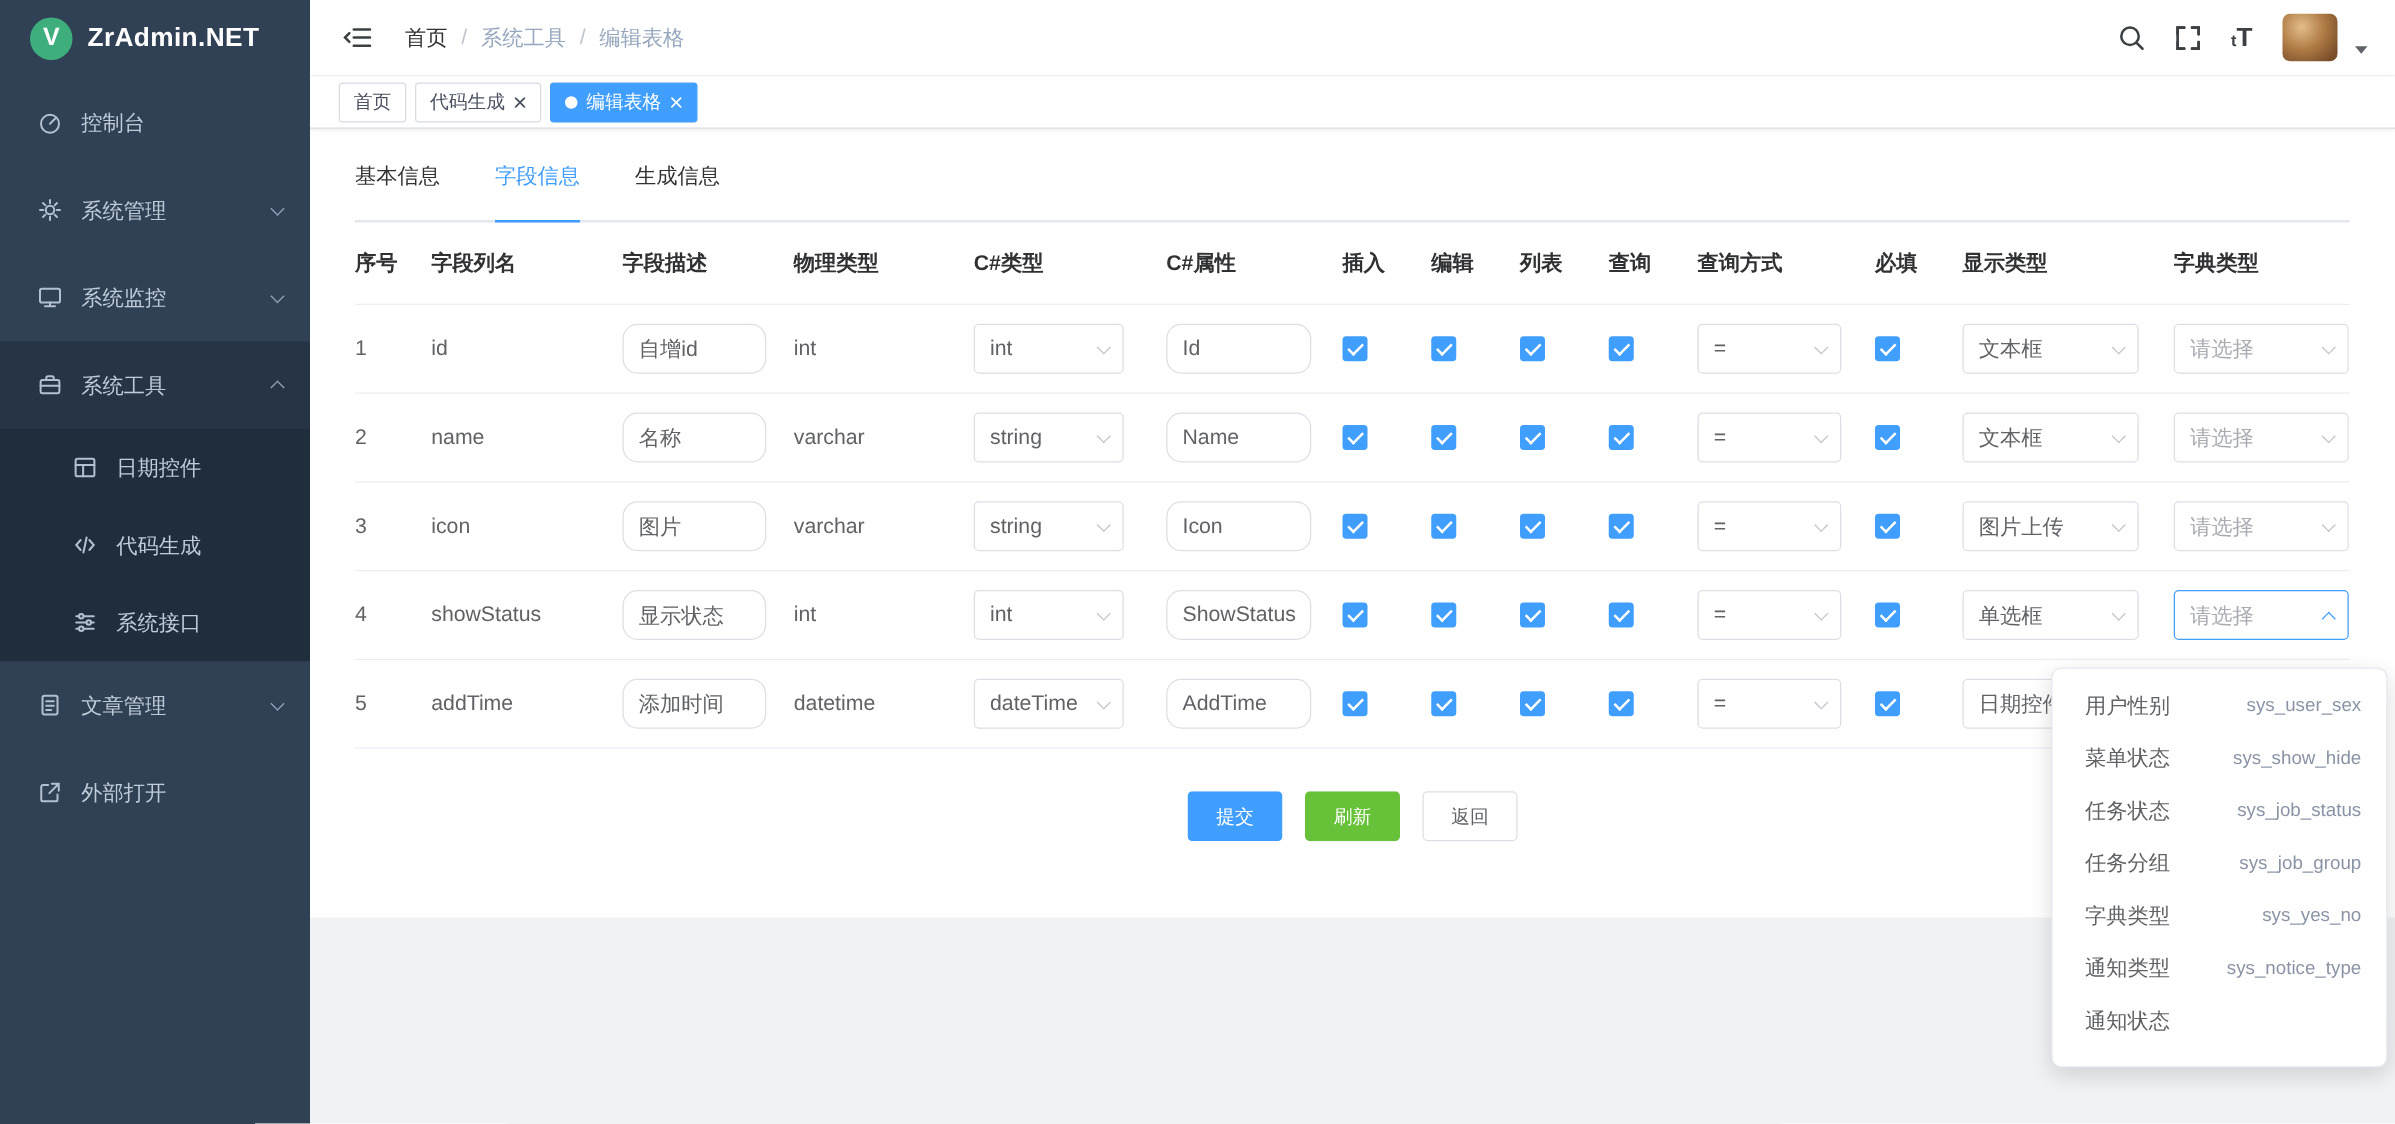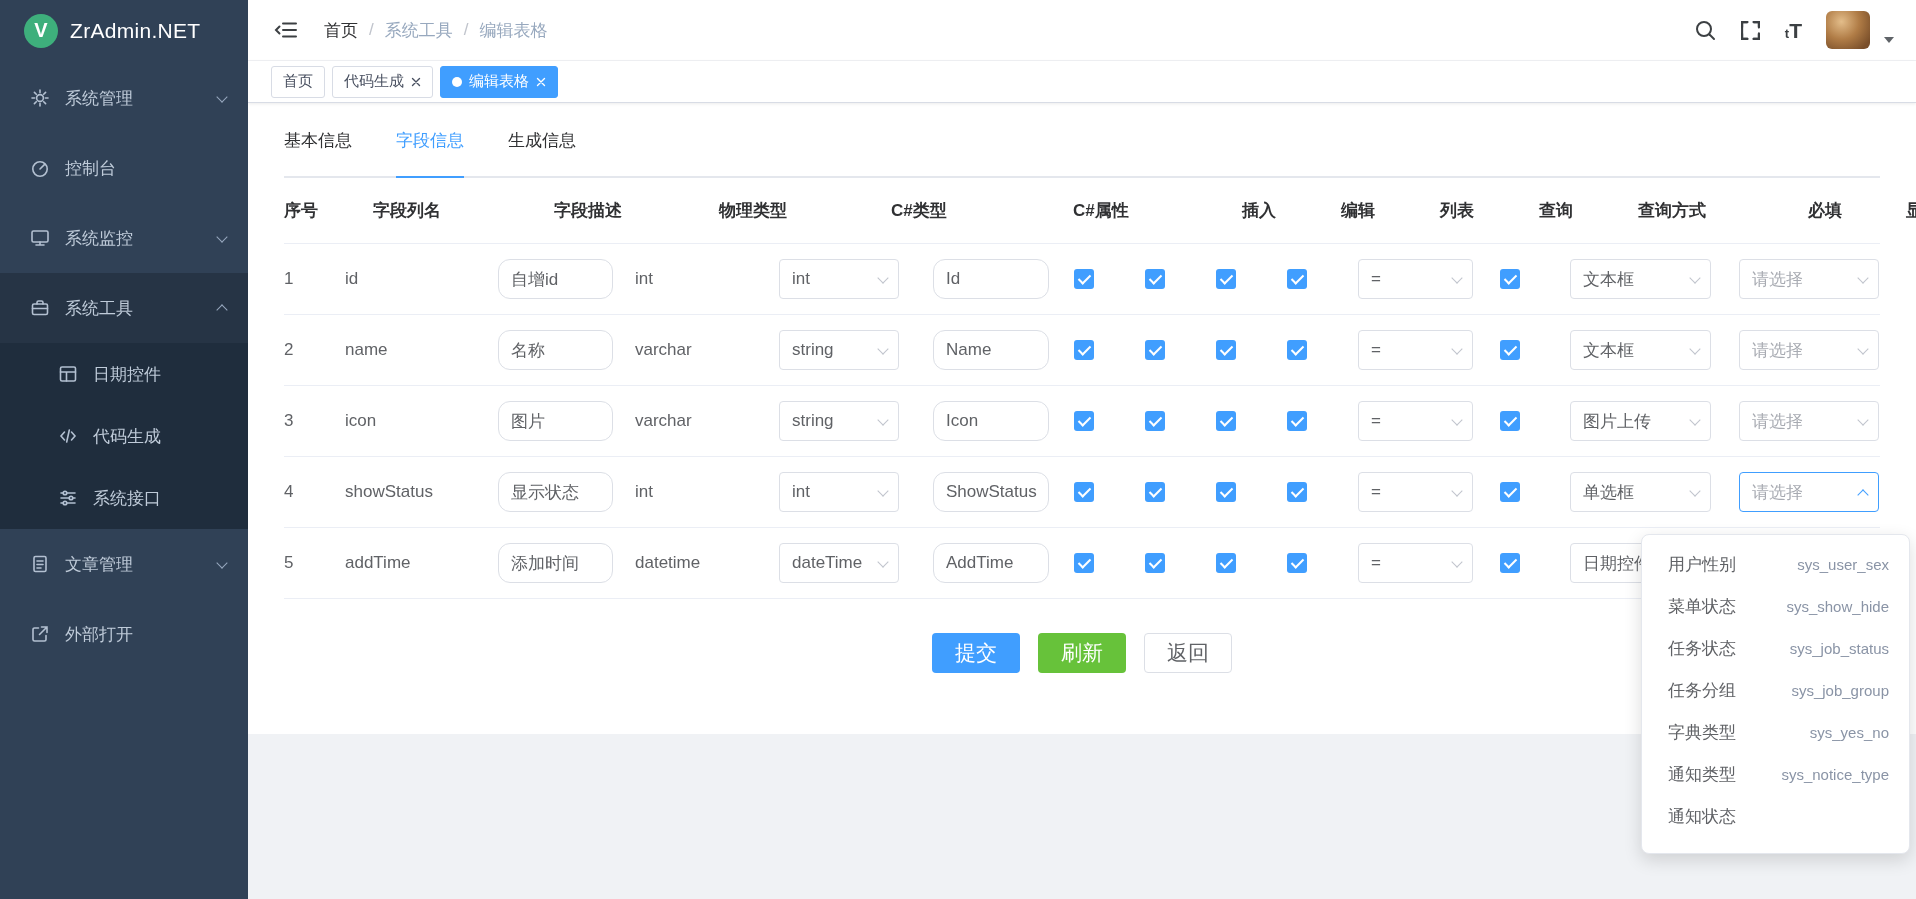--- a/index.html
+++ b/index.html
@@ -4,21 +4,21 @@
 <style>
   * { margin:0; padding:0; box-sizing:border-box; }
   html,body { width:1916px; height:899px; overflow:hidden; font-family:"Liberation Sans", sans-serif; }
   .app { position:relative; width:1916px; height:899px; background:#f0f2f5; overflow:hidden; }
   [data-interactable="true"] { cursor:pointer; }
 
   
   .sidebar { position:absolute; left:0; top:0; width:248px; height:899px; background:var(--sidebar_bg,#304156); z-index:10; }
   .logo { height:61px; display:flex; align-items:center; padding-left:24px; gap:12px; }
   .logo-badge { width:34px; height:34px; border-radius:50%; background:#3eaf7c; color:#fff; font-weight:700; font-size:20px; display:flex; align-items:center; justify-content:center; }
-  .logo-title { color:#fff; font-size:21px; font-weight:400; letter-spacing:.3px; }
+  .logo-title { color:#fff; font-size:21px; font-weight:700; letter-spacing:.3px; }
   .menu { padding-top:2px; }
   .menu-item { position:relative; height:70px; display:flex; align-items:center; padding-left:30px; gap:15px; color:#bfcbd9; font-size:17px; }
   .menu-item.expanded { background:var(--sidebar_parent_bg,#263445); }
   .submenu .menu-item { height:62px; padding-left:58px; background:var(--sidebar_submenu_bg,#1f2d3d); }
   .m-chev { position:absolute; right:22px; width:8px; height:8px; border-right:1.6px solid #97a8be; border-bottom:1.6px solid #97a8be; transform:rotate(45deg); margin-top:-3px; }
   .m-chev.up { transform:rotate(-135deg); margin-top:4px; }
   .menu-icon { flex:0 0 auto; }
 
   
   .main { margin-left:248px; }
@@ -41,40 +41,40 @@
   .tag-dot { width:10px; height:10px; border-radius:50%; background:#fff; }
   .tag-close { display:inline-flex; align-items:center; }
 
   
   .page { background:#fff; height:631px; padding:0 36px; }
   .content-tabs { display:flex; gap:44px; padding-top:26px; border-bottom:2px solid #e4e7ed;align-items:flex-end; }
   .ctab { padding-bottom:24px; font-size:17px; color:#303133; }
   .ctab.active { color:var(--primary,#409eff); border-bottom:2px solid var(--primary,#409eff); margin-bottom:-2px; }
 
   
-  .thead { display:flex; align-items:center; height:66px; border-bottom:1px solid #ebeef5; font-weight:700; color:#303133; font-size:17px;gap:28px; }
+  .thead { display:flex; align-items:center; height:66px; border-bottom:1px solid #ebeef5; font-weight:700; color:#303133; font-size:17px; }
   .trow { display:flex; align-items:center; height:71px; border-bottom:1px solid #ebeef5; font-size:17px; color:#606266; }
   .c { flex:0 0 auto; }
   .c-no{width:61px}.c-name{width:153px}.c-desc{width:137px}.c-phys{width:144px}.c-ctype{width:154px}.c-cprop{width:141px}
   .c-chk{width:71px}.c-query{width:142px}.c-req{width:70px}.c-disp{width:169px}.c-dict{flex:1 1 auto; min-width:0;}
   .tinput { display:flex; align-items:center; height:40px; border:1px solid #dcdfe6; border-radius:12px; padding:0 12px; background:#fff; overflow:hidden; white-space:nowrap; }
   .w-desc{width:115px}.w-cprop{width:116px}
   .select { position:relative; display:flex; align-items:center; height:40px; border:1px solid #dcdfe6; border-radius:4px; padding:0 28px 0 12px; background:#fff; }
   .sel-val { overflow:hidden; white-space:nowrap; max-width:100%; }
   .select.placeholder .sel-val { color:#a8abb2; }
   .select.open { border-color:var(--primary,#409eff); }
   .chev { position:absolute; right:11px; top:14px; width:8px; height:8px; border-right:1.6px solid #c0c4cc; border-bottom:1.6px solid #c0c4cc; transform:rotate(45deg); }
   .select.open .chev { transform:rotate(-135deg); top:18px; border-color:var(--primary,#409eff); }
   .w-ctype{width:120px}.w-query{width:115px}.w-disp{width:141px}.w-dict{width:140px}
   .checkbox { position:relative; display:inline-block; width:20px; height:20px; background:var(--primary,#409eff); border-radius:3px; vertical-align:middle; }
   .checkbox::after { content:""; position:absolute; left:6.5px; top:2.6px; width:5px; height:10px; border-right:2.2px solid #fff; border-bottom:2.2px solid #fff; transform:rotate(45deg); }
 
   
   .actions { display:flex; justify-content:center; gap:18px; margin-top:34px; }
-  .btn { height:40px; padding:0 22px; border:1px solid transparent; border-radius:4px; font-size:21px; font-family:inherit; }
+  .btn { height:40px; padding:0 22px; border:1px solid transparent; border-radius:4px; font-size:15px; font-family:inherit; }
   .btn-primary { background:var(--primary,#409eff); color:#fff; }
   .btn-success { background:var(--success,#67c23a); color:#fff; }
   .btn-plain { background:#fff; border-color:#dcdfe6; color:#606266; }
 
   
   .dict-dropdown { position:absolute; left:1641px; top:534px; width:269px; height:320px; background:#fff; border:1px solid #e4e7ed; border-radius:8px; box-shadow:0 6px 18px rgba(0,0,0,.14); overflow:hidden; padding-top:8px; z-index:100; }
   .dd-item { display:flex; justify-content:space-between; align-items:center; height:42px; padding:0 20px 0 26px; }
   .dd-label { font-size:17px; color:#606266; }
   .dd-value { font-size:15px; color:#8a94a6; }
 </style>
@@ -87,33 +87,33 @@
     <div class="logo" data-interactable="true">
       <span class="logo-badge" data-interactable="false">
           <span data-interactable="false">V</span>
         </span>
       <span class="logo-title" data-interactable="false">ZrAdmin.NET</span>
     </div>
     <nav class="menu" data-interactable="false">
 
       <div class="menu-item" data-interactable="true">
         <svg class="menu-icon" data-interactable="false" width="20" height="20" viewBox="0 0 20 20" fill="none" stroke="#b3c0d1" stroke-width="1.6" stroke-linecap="round">
+            <circle cx="10" cy="11" r="7.2"></circle>
+            <path d="M10 11 L14.4 6.6"></path>
+          </svg>
+        <span data-interactable="false">控制台</span>
+      </div>
+
+      <div class="menu-item" data-interactable="true">
+        <svg class="menu-icon" data-interactable="false" width="20" height="20" viewBox="0 0 20 20" fill="none" stroke="#b3c0d1" stroke-width="1.6" stroke-linecap="round">
             <circle cx="10" cy="10" r="3.4"></circle>
             <path d="M10 2v2.6M10 15.4V18M2 10h2.6M15.4 10H18M4.4 4.4l1.9 1.9M13.7 13.7l1.9 1.9M15.6 4.4l-1.9 1.9M6.3 13.7l-1.9 1.9"></path>
           </svg>
         <span data-interactable="false">系统管理</span>
         <i class="m-chev" data-interactable="false"></i>
-      </div>
-
-      <div class="menu-item" data-interactable="true">
-        <svg class="menu-icon" data-interactable="false" width="20" height="20" viewBox="0 0 20 20" fill="none" stroke="#b3c0d1" stroke-width="1.6" stroke-linecap="round">
-            <circle cx="10" cy="11" r="7.2"></circle>
-            <path d="M10 11 L14.4 6.6"></path>
-          </svg>
-        <span data-interactable="false">控制台</span>
       </div>
 
       <div class="menu-item" data-interactable="true">
         <svg class="menu-icon" data-interactable="false" width="20" height="20" viewBox="0 0 20 20" fill="none" stroke="#b3c0d1" stroke-width="1.6" stroke-linecap="round">
             <rect x="2" y="3" width="16" height="11" rx="1.5"></rect>
             <path d="M10 14v3M6 17h8"></path>
           </svg>
         <span data-interactable="false">系统监控</span>
         <i class="m-chev" data-interactable="false"></i>
       </div>

